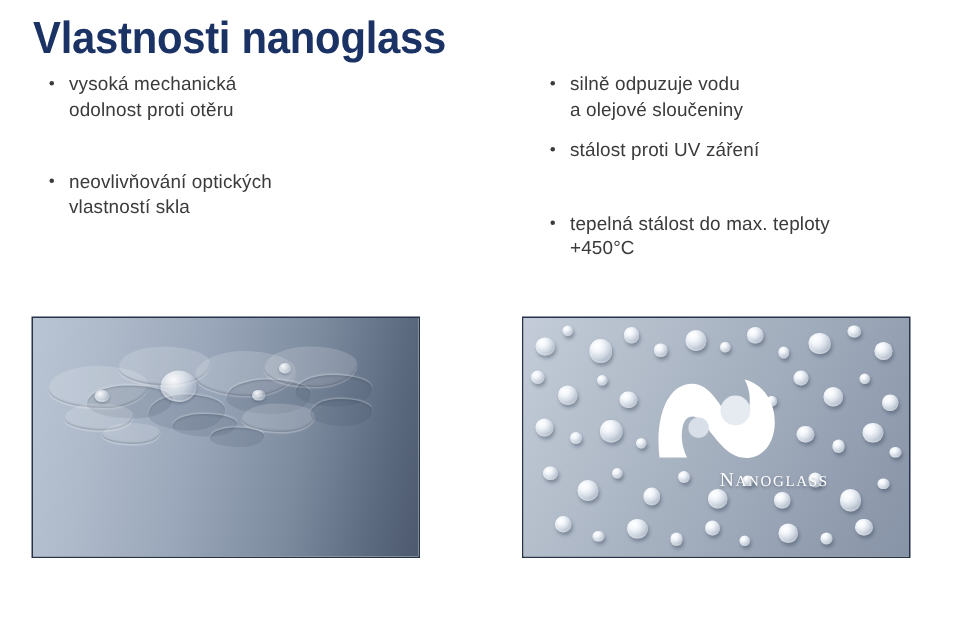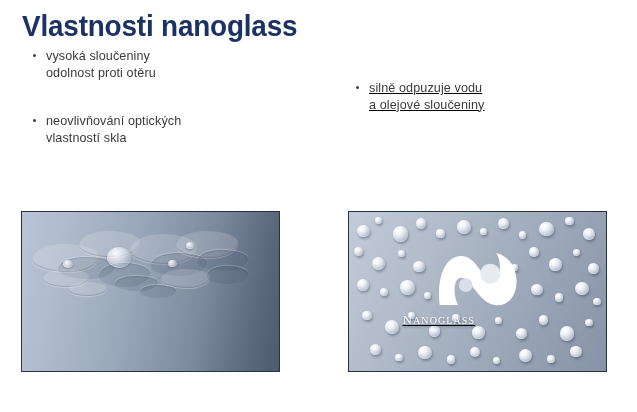--- a/index.html
+++ b/index.html
@@ -43,21 +43,21 @@
     left: 0;
     top: 48px;
     width: 637px;
     height: 145px;
   }
   .col {
     position: absolute;
     top: 0;
   }
   .col-left  { left: 32px;  width: 268px; }
-  .col-right { left: 355px; width: 270px; text-decoration: underline; }
+  .col-right { left: 366px; width: 270px; }
 
   .bullet-list {
     list-style: none;
     margin: 0;
     padding: 0;
   }
   .bullet-item {
     position: relative;
     padding-left: 14px;
     margin-bottom: 11px;
@@ -161,23 +161,22 @@
       0 -1px 1px rgba(255,255,255,0.35) inset;
   }
 
   
   .logo {
     position: absolute;
     left: 50%;
     top: 36px;
     transform: translateX(-50%);
     width: 150px;
-    text-align: left;
+    text-align: right;
     pointer-events: none;
-    text-decoration: underline;
   }
   .logo-mark {
     display: block;
     margin: 0 auto;
     width: 92px;
     height: 62px;
   }
   .logo-word {
     display: block;
     margin-top: -2px;
@@ -209,37 +208,46 @@
 <div class="page">
 
   <div class="title">Vlastnosti nanoglass</div>
 
   <div class="columns">
 
     <div class="col col-left">
       <ul class="bullet-list">
         <li class="bullet-item">
           <span class="bullet-dot"></span>
-          <span class="bullet-text">vysoká sloučeniny
+          <span class="bullet-text">vysoká mechanická
 odolnost proti otěru</span>
         </li>
         <li class="bullet-item">
           <span class="bullet-dot"></span>
           <span class="bullet-text">neovlivňování optických
 vlastností skla</span>
         </li>
       </ul>
     </div>
 
     <div class="col col-right">
       <ul class="bullet-list">
         <li class="bullet-item">
           <span class="bullet-dot"></span>
           <span class="bullet-text">silně odpuzuje vodu
 a olejové sloučeniny</span>
+        </li>
+        <li class="bullet-item">
+          <span class="bullet-dot"></span>
+          <span class="bullet-text">stálost proti UV záření</span>
+        </li>
+        <li class="bullet-item">
+          <span class="bullet-dot"></span>
+          <span class="bullet-text">tepelná stálost do max. teploty
++450°C</span>
         </li>
       </ul>
     </div>
 
   </div>
 
   <div class="panel panel-left">
     <div class="panel-inner glass-plain">
       <div class="smear" style="left:4%;  top:20%;  width:26%; height:18%;"></div>
       <div class="smear dark" style="left:14%; top:28%;  width:22%; height:14%;"></div>

